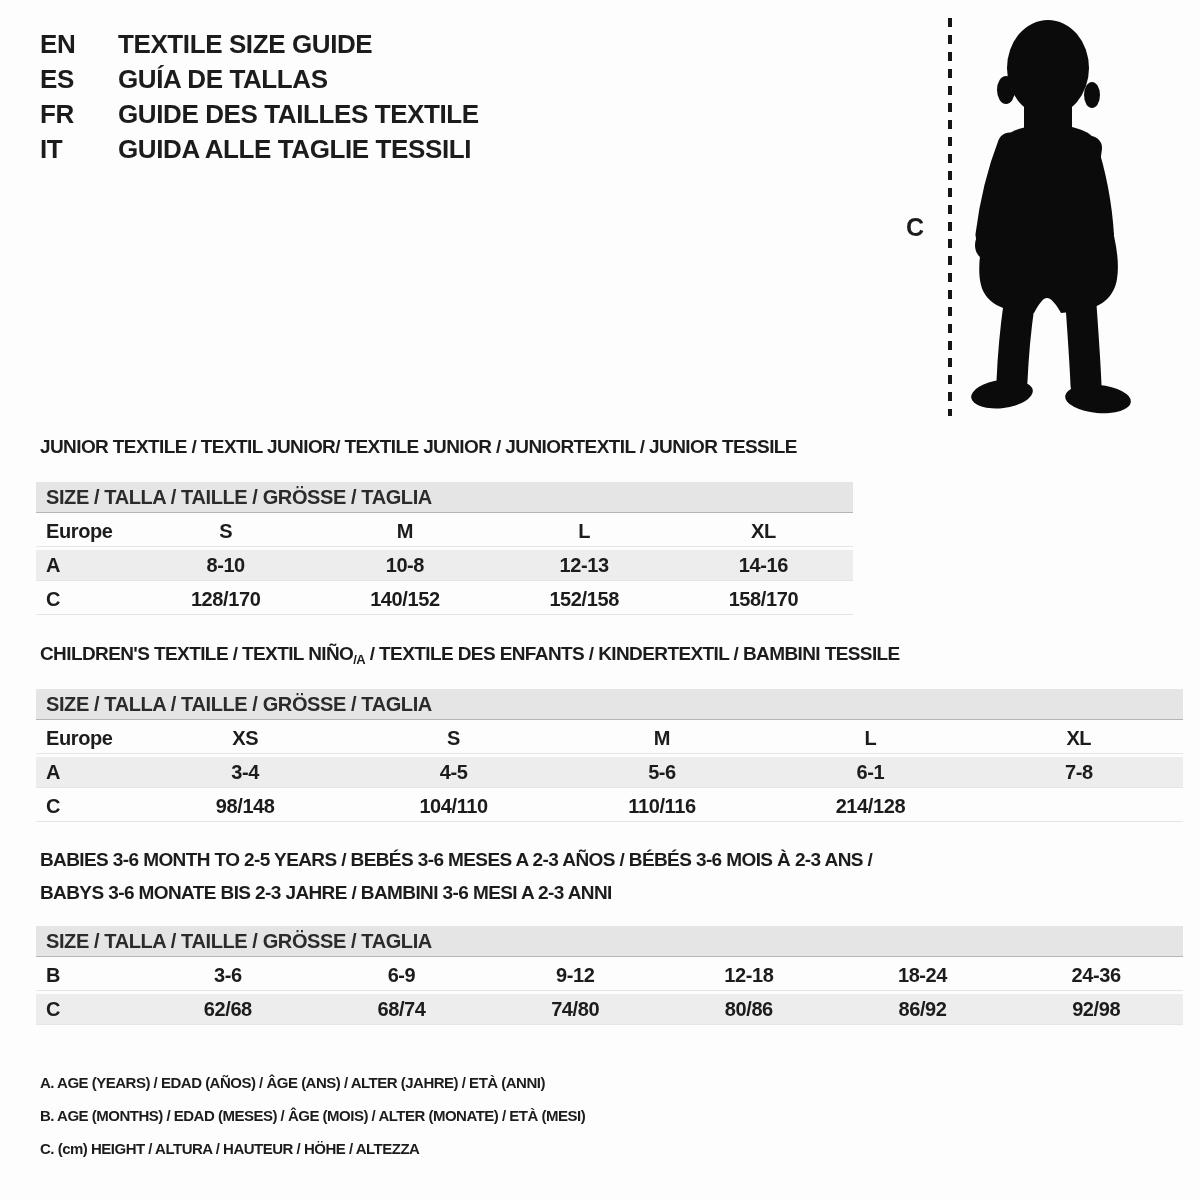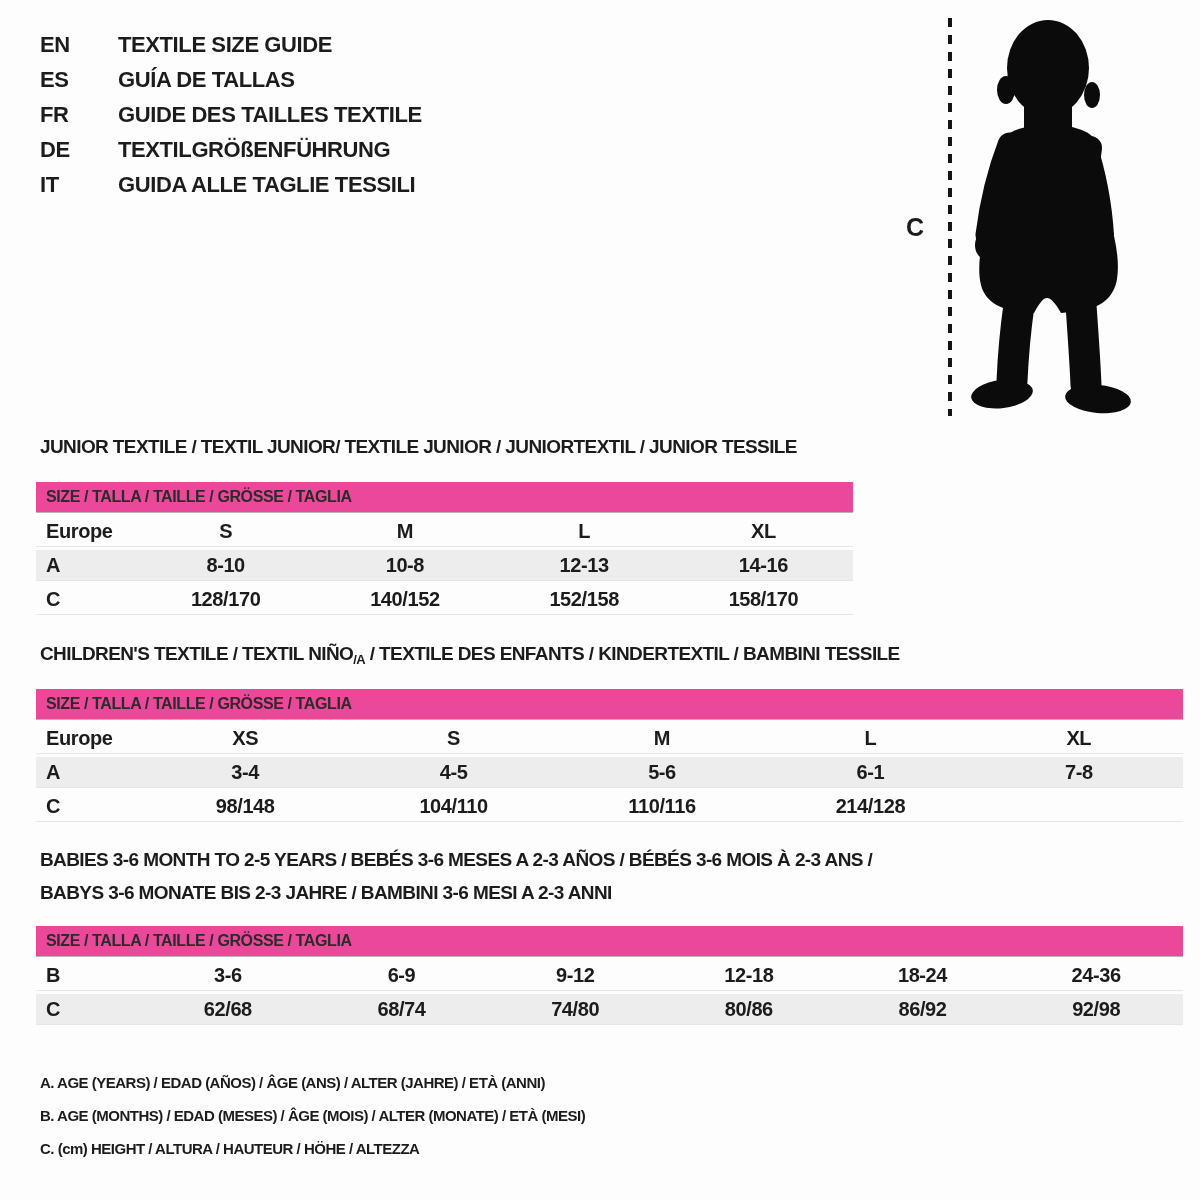--- a/index.html
+++ b/index.html
@@ -7,41 +7,41 @@
     width: 1200px; height: 1200px;
     background: #fdfdfd;
     font-family: "Liberation Sans", sans-serif;
     color: #1c1c1c;
     overflow: hidden;
   }
   .canvas { position: relative; width: 1200px; height: 1200px; font-weight: 700; letter-spacing: -0.4px; }
 
   
   .lang-block { position: absolute; left: 40px; top: 27px; }
-  .lang-row { display: flex; height: 35px; line-height: 35px; font-size: 22px; }
+  .lang-row { display: flex; height: 35px; line-height: 35px; font-size: 26px; }
   .lang-code { width: 78px; }
   .lang-label { white-space: nowrap; }
 
   
   .measure-line {
     position: absolute; left: 948px; top: 18px; width: 4px; height: 398px;
     background: repeating-linear-gradient(to bottom, #151515 0 9px, transparent 9px 17px);
   }
   .measure-label { position: absolute; left: 906px; top: 213px; font-size: 25px; }
   .silhouette { position: absolute; left: 962px; top: 12px; }
 
   
   .section-title { position: absolute; left: 40px; font-size: 19px; letter-spacing: -0.6px; white-space: nowrap; }
   .sub-small { font-size: 13px; vertical-align: -4px; }
 
   
   .size-table { position: absolute; left: 36px; }
   .thead {
-    height: 30px; line-height: 30px; background: #ec4899; color: #2b2b2b;
-    font-size: 16px; padding-left: 10px; margin-bottom: 3px;
+    height: 30px; line-height: 30px; background: #e5e5e5; color: #2b2b2b;
+    font-size: 20px; padding-left: 10px; margin-bottom: 3px;
     border-bottom: 1px solid #b5b5b5;
   }
   .trow { display: grid; height: 30px; line-height: 30px; font-size: 20px; margin-bottom: 3px; border-bottom: 1px solid #e6e6e6; }
   .trow.alt { background: #ededed; }
   .tlabel { padding-left: 10px; text-align: left; }
   .tcell { text-align: center; }
 
   .t-junior { top: 482px; width: 817px; }
   .t-junior .trow { grid-template-columns: 100px repeat(4, 1fr); }
   .t-children { top: 689px; width: 1147px; }
@@ -67,24 +67,20 @@
       <span class="lang-code">EN</span>
       <span class="lang-label">TEXTILE SIZE GUIDE</span>
     </div>
     <div class="lang-row">
       <span class="lang-code">ES</span>
       <span class="lang-label">GUÍA DE TALLAS</span>
     </div>
     <div class="lang-row">
       <span class="lang-code">FR</span>
       <span class="lang-label">GUIDE DES TAILLES TEXTILE</span>
-    </div>
-    <div class="lang-row">
-      <span class="lang-code">DE</span>
-      <span class="lang-label">TEXTILGRÖßENFÜHRUNG</span>
     </div>
     <div class="lang-row">
       <span class="lang-code">IT</span>
       <span class="lang-label">GUIDA ALLE TAGLIE TESSILI</span>
     </div>
   </div>
 
   <div class="measure-line"></div>
   <div class="measure-label">C</div>
   <svg class="silhouette" viewBox="0 0 176 410" width="176" height="412" xmlns="http://www.w3.org/2000/svg">

